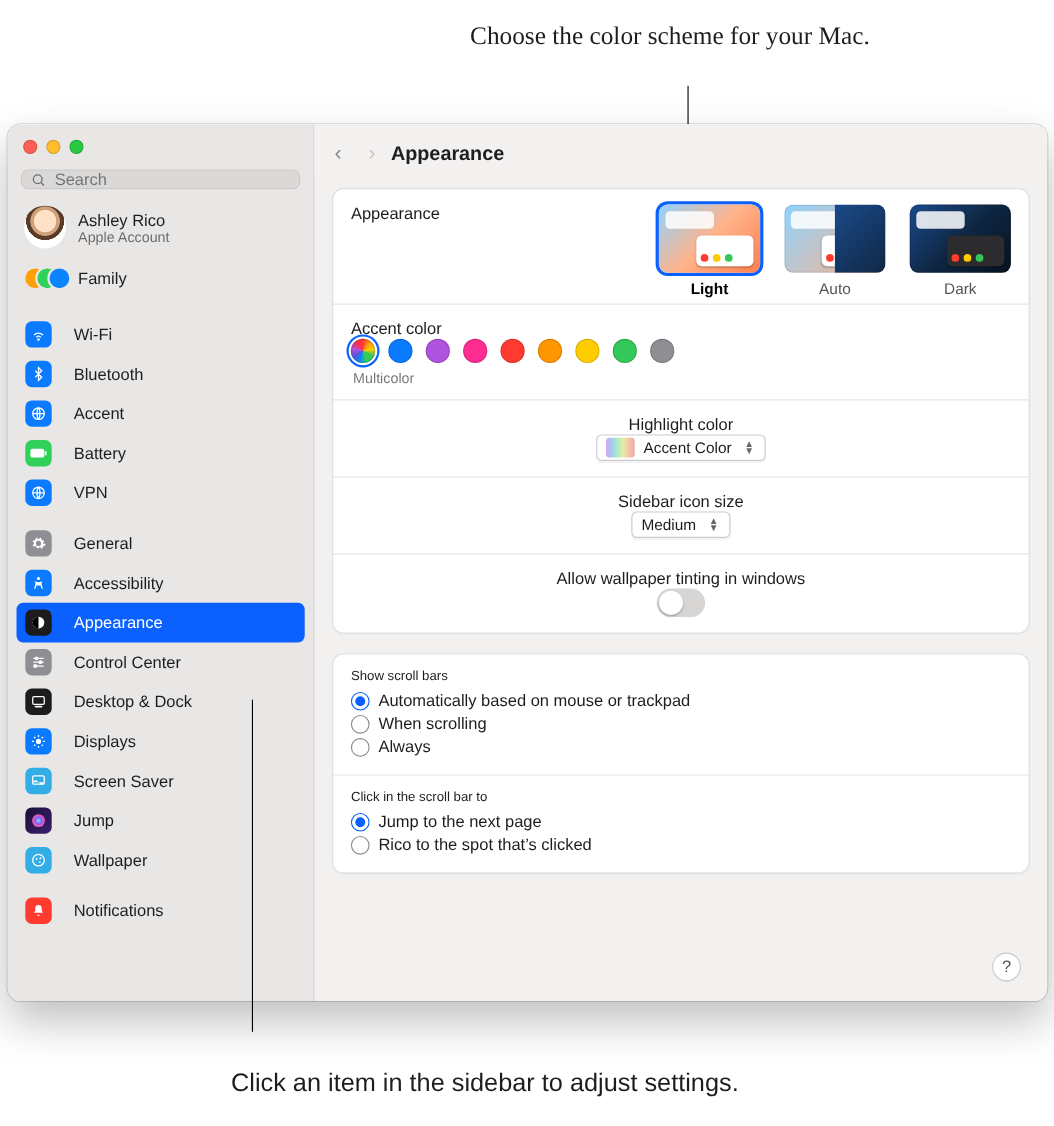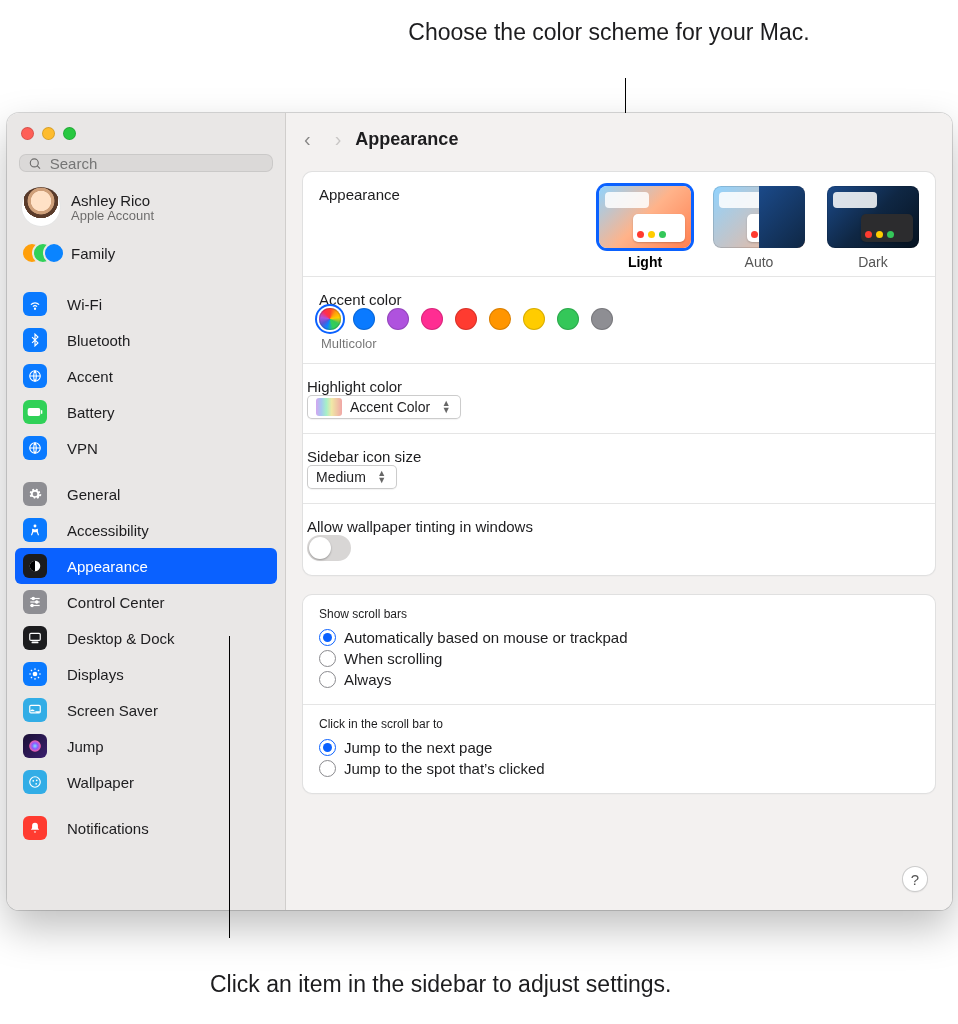--- a/index.html
+++ b/index.html
@@ -13,20 +13,21 @@
     color: #1d1d1f;
   }
   .callout-top {
     position: absolute;
     top: 18px;
     left: 352px;
     right: 92px;
     text-align: center;
     font-size: 23px;
     line-height: 1.3;
+    font-family: Liberation Serif, serif;
   }
   .callout-line-top {
     position: absolute;
     left: 625px;
     top: 78px;
     width: 1px;
     height: 86px;
     background: #000;
   }
   .callout-bottom {
@@ -138,21 +139,21 @@
   .nav-ch{ color: rgba(0,0,0,0.45); font-size:20px; display:flex; align-items:center; gap:24px;}
   .title { font-size:18px; font-weight:700; }
   .content { padding: 6px 16px 16px; overflow:auto; }
   .panel {
     background:#fff; border:1px solid rgba(0,0,0,0.12);
     border-radius:10px;
     box-shadow: 0 1px 1px rgba(0,0,0,0.02);
   }
   .panel + .panel { margin-top: 18px; }
   .row {
-    display:flex; align-items:flex-start; justify-content:space-between;
+    display:flex; align-items:center; justify-content:space-between;
     padding: 14px 4px;
   }
   .row + .row { border-top:1px solid rgba(0,0,0,0.1);flex-direction:column;}
   .row-label { font-size:15px; color:#1d1d1f; }
   .row-sub { font-size:13px; color:rgba(0,0,0,0.55); margin-top:2px;}
   .appearance-row { align-items:flex-start; padding: 14px 16px 6px;}
   .themes { display:flex; gap:22px; }
   .theme {
     display:flex; flex-direction:column; align-items:center; gap:6px;
     font-size:14px; color:#555;
@@ -548,21 +549,21 @@
         </div>
         <div class="section-block">
           <div class="section-title">Click in the scroll bar to</div>
           <div id="scrollclick-options">
               <div class="radio-row">
                 <div class="radio checked"></div>
                 <span>Jump to the next page</span>
               </div>
               <div class="radio-row">
                 <div class="radio"></div>
-                <span>Jump to the spot that’s clicked</span>
+                <span>Rico to the spot that’s clicked</span>
               </div>
             </div>
         </div>
       </div>
 
     </div>
     <div class="help-btn">?</div>
   </div>
 </div>
 

